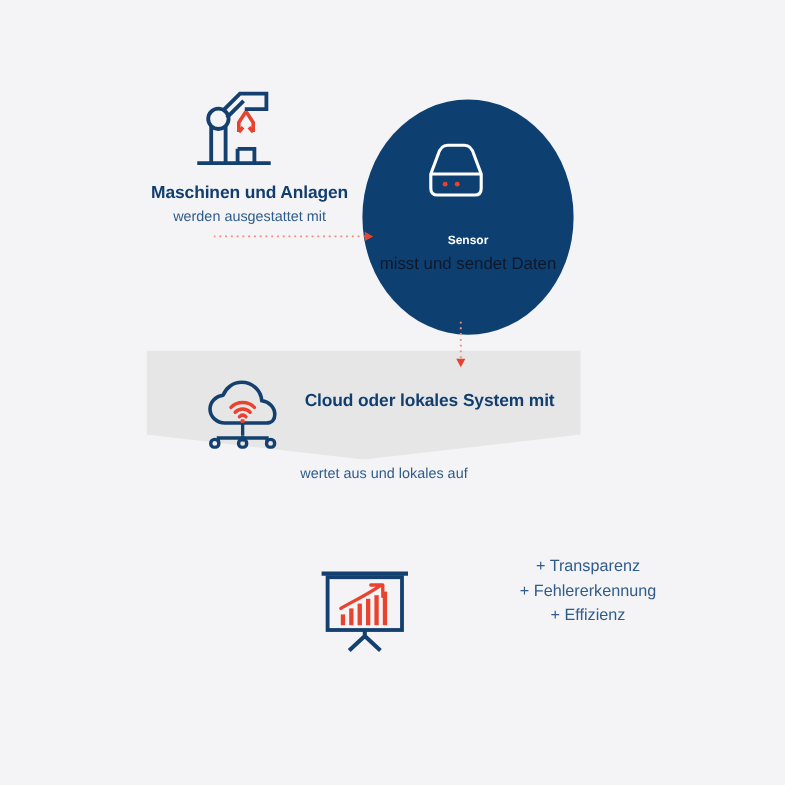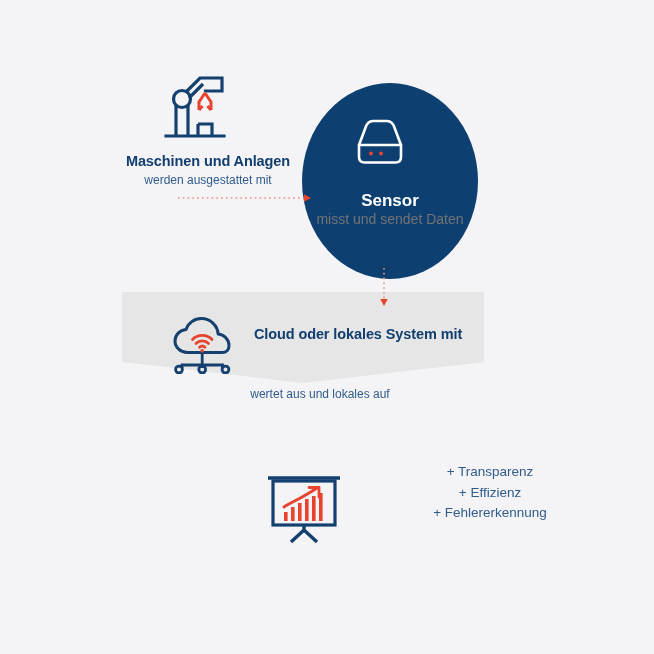--- a/index.html
+++ b/index.html
@@ -33,22 +33,22 @@
   .t-center{text-align:center;}
   .t-left{text-align:center;}
 
   .hd{
     color:#123e6f;font-weight:bold;font-size:14.5px;line-height:19px;
     letter-spacing:-0.1px;
   }
   .sub{
     color:#2f5c8a;font-weight:normal;font-size:12px;line-height:19px;
   }
-  .hd-w{color:#ffffff;font-weight:bold;font-size:17px;line-height:19px;}
-  .sub-w{color:#737373;font-weight:normal;font-size:14px;line-height:19px;}
+  .hd-w{color:#ffffff;font-weight:bold;font-size:10px;line-height:19px;}
+  .sub-w{color:#0f172a;font-weight:normal;font-size:14px;line-height:19px;}
 
   
   .lbl-machines{left:92px;top:152px;width:232px;}
   
   .lbl-sensor{left:300px;top:191px;width:180px;}
   
   .lbl-cloud{left:243px;top:325px;width:230px;}
   
   .lbl-caption{left:180px;top:385px;width:280px;}
   
@@ -181,18 +181,18 @@
   <div class="abs lbl-cloud t-left">
     <div class="hd">Cloud oder lokales System mit</div>
   </div>
 
   <div class="abs lbl-caption t-center">
     <div class="sub">wertet aus und lokales auf</div>
   </div>
 
   <div class="abs lbl-benefits t-left">
     <div class="benefit">+ Transparenz</div>
+    <div class="benefit">+ Fehlererkennung</div>
     <div class="benefit">+ Effizienz</div>
-    <div class="benefit">+ Fehlererkennung</div>
   </div>
 
 
 </div>
 
 </body></html>

